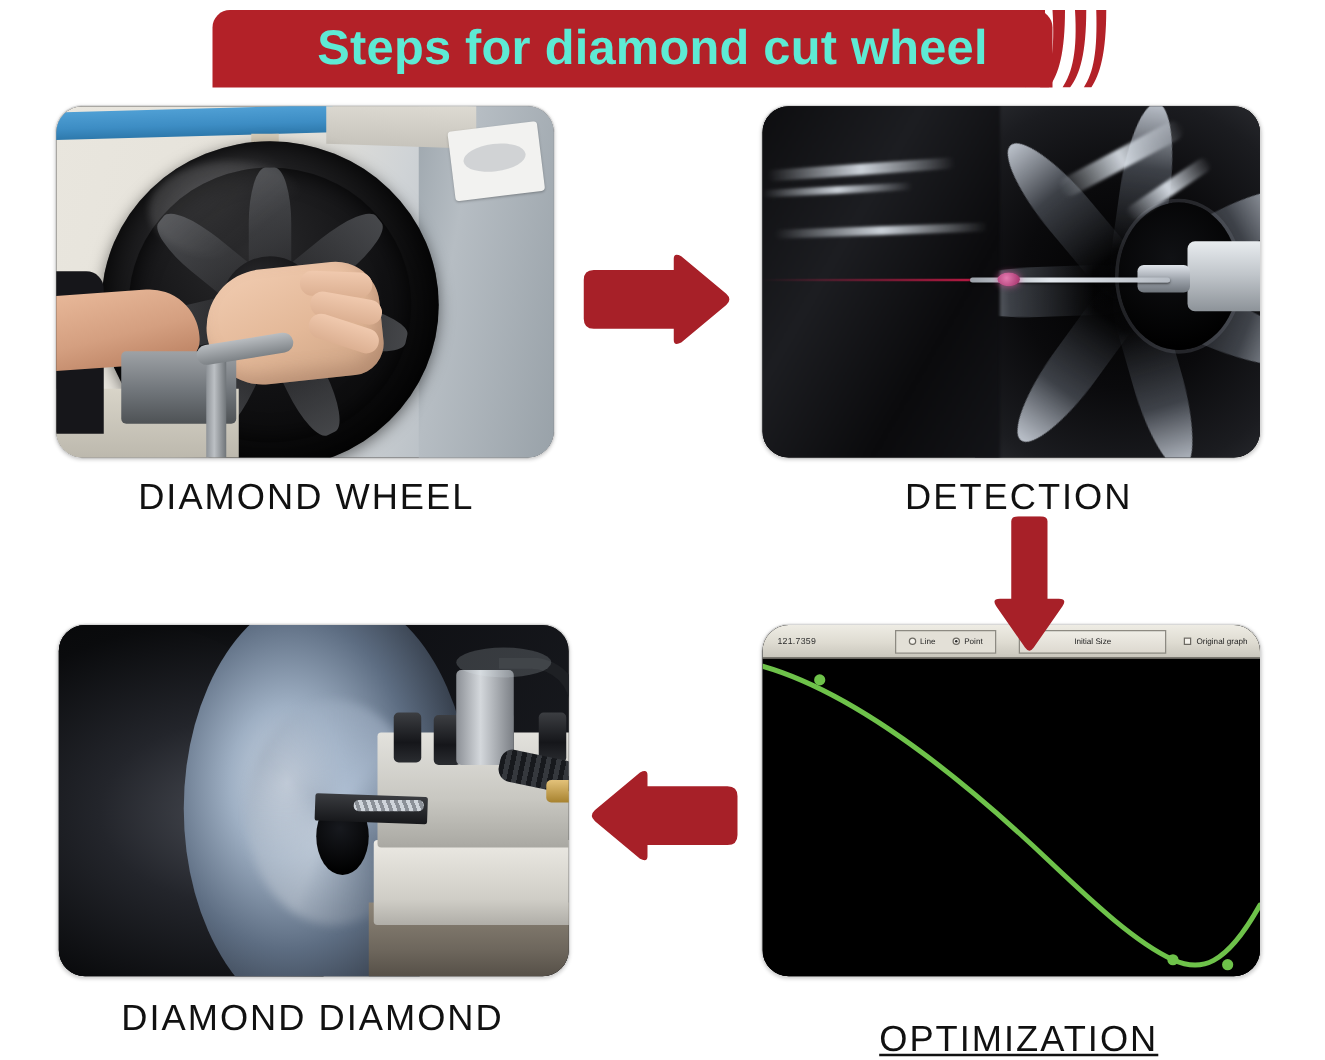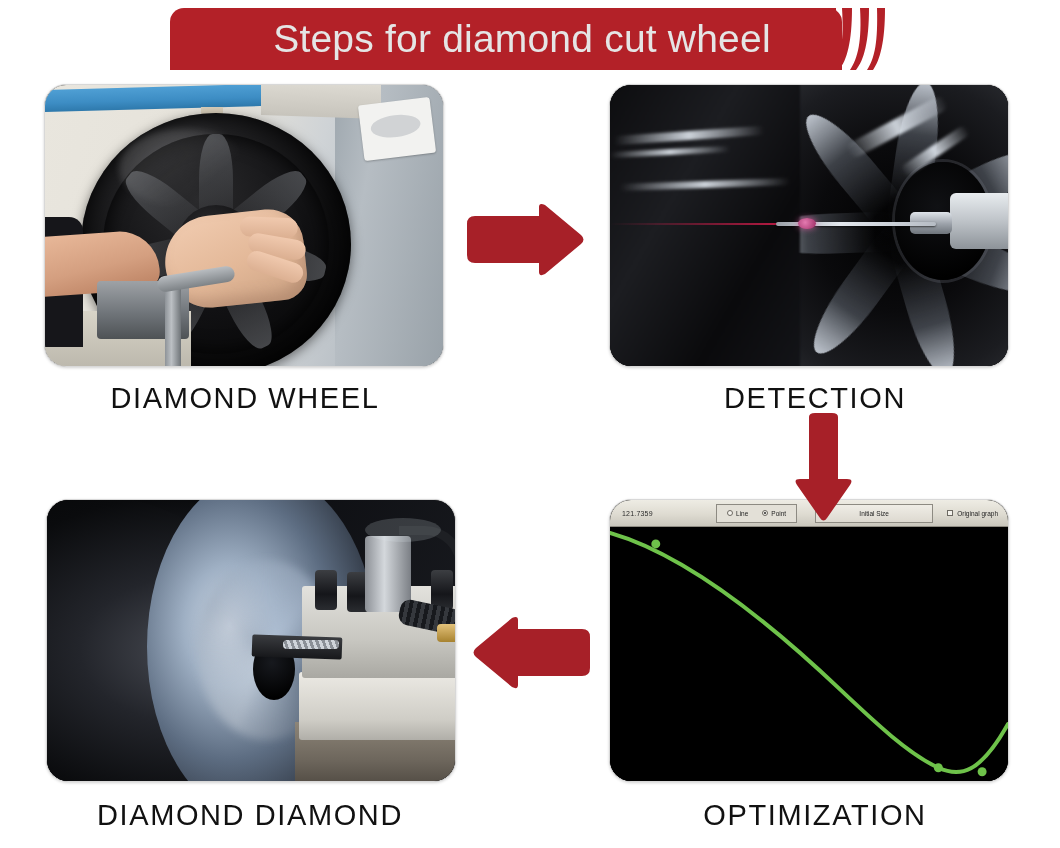--- a/index.html
+++ b/index.html
@@ -34,23 +34,23 @@
     top: 0;
     width: 672px;
     height: 62px;
     background: #b32128;
     border-radius: 14px 14px 0 0;
     display: flex;
     align-items: center;
     justify-content: center;
   }
   .banner-title {
-    color: #e5e5e5;
+    color: #5eead4;
     font-size: 39px;
-    font-weight: normal;
+    font-weight: bold;
     letter-spacing: 0.2px;
     font-family: "Liberation Sans", sans-serif;
     white-space: nowrap;
     line-height: 1;
     transform: translateY(-1px);
     margin-left: 32px;
   }
 
   
   .panel {
@@ -372,21 +372,21 @@
     font-size:29px;
     color:#111111;
     letter-spacing:1.6px;
     font-family:"Liberation Sans", sans-serif;
     white-space:nowrap;
     text-align:center;
   }
   #cap-1 { left:0px;   top:382px; width:490px; }
   #cap-2 { left:570px; top:382px; width:490px; }
   #cap-3 { left:0px;   top:799px; width:500px; }
-  #cap-4 { left:570px; top:799px; width:490px; }
+  #cap-4 { left:570px; top:816px; width:490px;text-decoration:underline; }
 </style>
 </head>
 <body>
 
 <div class="banner-wrap">
   <svg class="banner-arcs" viewBox="0 0 70 62" preserveAspectRatio="none">
     <path d="M0,0 L16,0 C16,34 10,52 0,62 Z" fill="#b32128"></path>
     <path d="M22,0 L32,0 C32,34 27,52 19,62 L12,62 C21,50 24,33 22,0 Z" fill="#b32128"></path>
     <path d="M40,0 L49,0 C49,34 44,52 36,62 L30,62 C38,50 42,33 40,0 Z" fill="#b32128"></path>
     <path d="M57,0 L65,0 C65,34 60,52 53,62 L47,62 C55,50 58,33 57,0 Z" fill="#b32128"></path>

